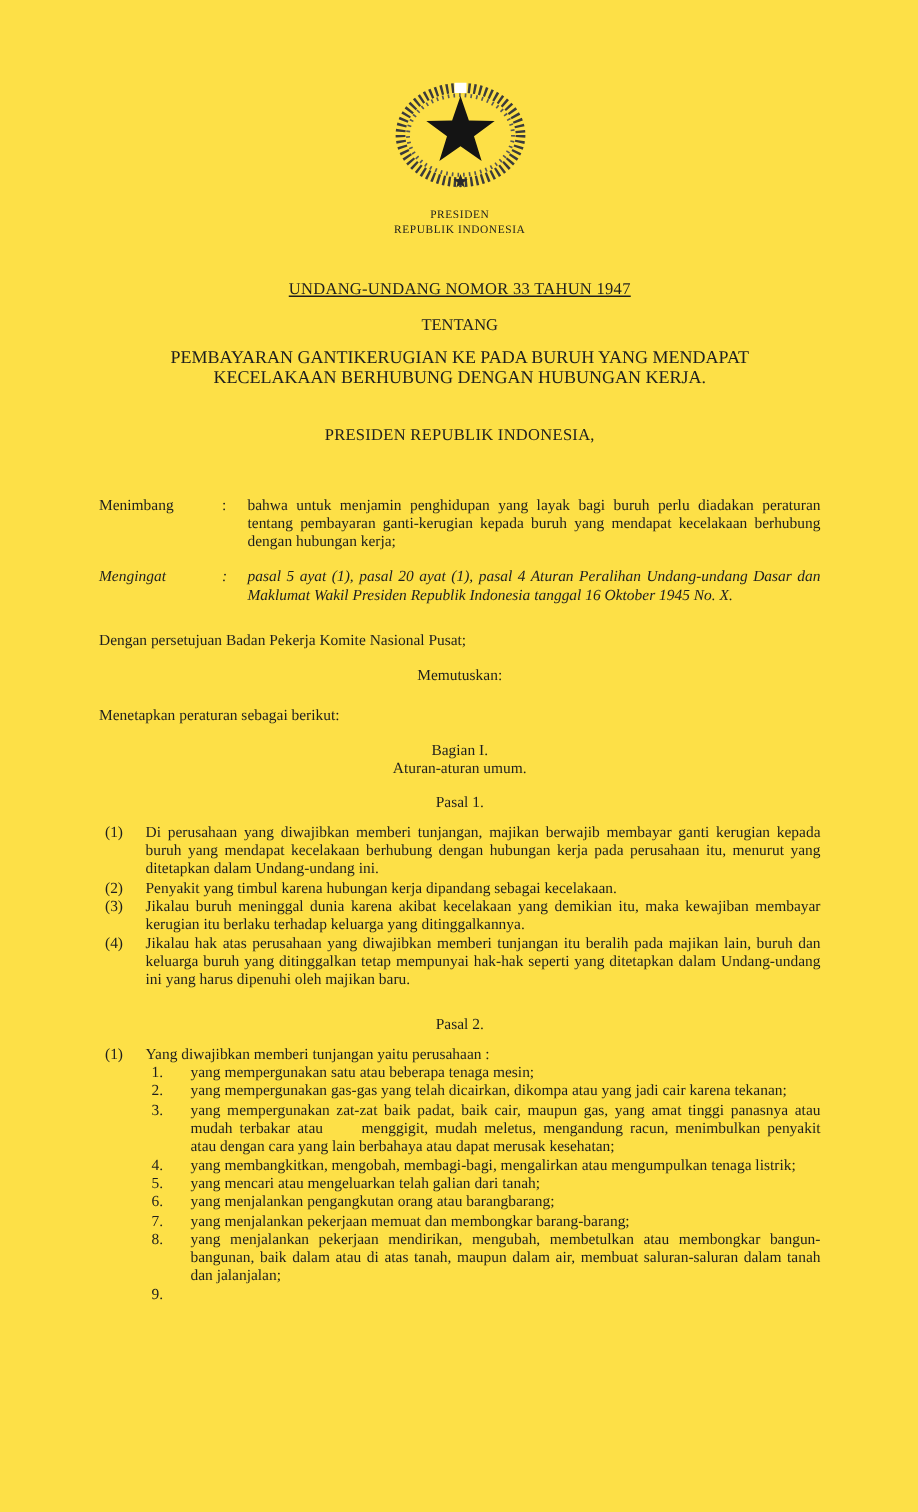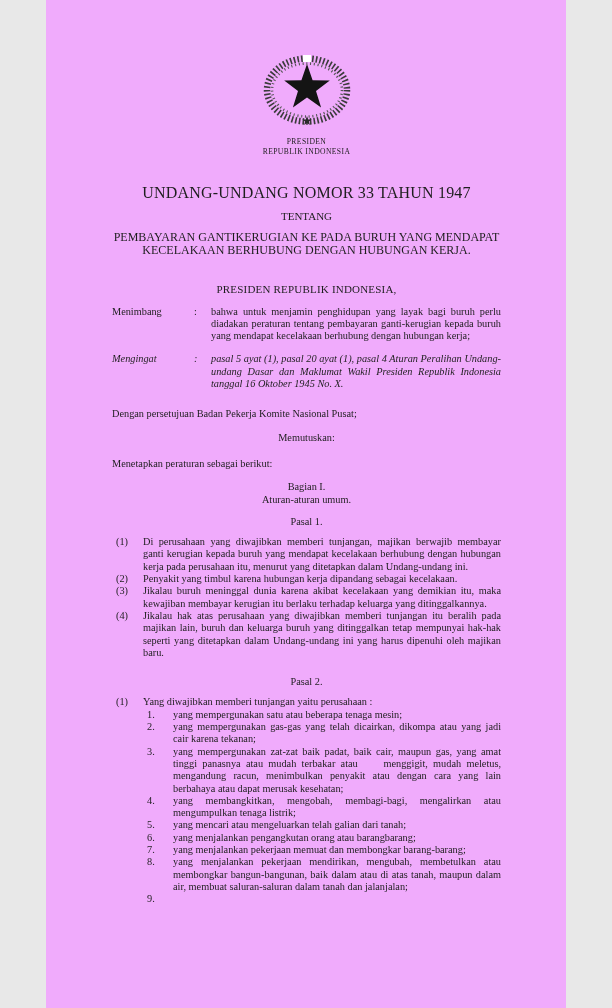--- a/index.html
+++ b/index.html
@@ -1,42 +1,42 @@
 <!DOCTYPE html>
 <html><head>
 <meta charset="utf-8">
 <style>
   html,body{margin:0;padding:0;background:#e8e8e8;}
   .page{
     position:relative;
-    width:520px;height:1008px;
+    width:612px;height:1008px;
     margin:0 auto;
-    background:#f0abfc;
+    background:#fde047;
     box-sizing:border-box;
     padding:55px 65px 0 66px;
     font-family:"Liberation Serif","DejaVu Serif",serif;
     color:#1e1e1e;
     font-size:10.3px;
     line-height:12.3px;
     overflow:hidden;
   }
   .center{text-align:center;}
   
   .seal{ text-align:center; }
   .seal svg{ display:inline-block; }
   .seal-name{ font-size:7.6px; line-height:9.5px; letter-spacing:.4px; margin-top:3px;}
   .seal-sub{ font-size:7.6px; line-height:9.5px; letter-spacing:.4px;}
   
-  .doc-number{ font-size:16px; line-height:13px; margin-top:30px; letter-spacing:.2px;}
+  .doc-number{ font-size:11px; line-height:13px; margin-top:30px; letter-spacing:.2px;text-decoration:underline;}
   .doc-tentang{ font-size:11px; line-height:12px; margin-top:11px;}
   .doc-subject{ font-size:12px; line-height:12.5px; margin-top:9px; }
   .doc-subject .inner{ display:inline-block; max-width:468px; }
   .salutation{ font-size:11px; margin-top:27px; letter-spacing:.2px;}
   
-  .preamble{ margin-top:10px; }
+  .preamble{ margin-top:35px; }
   .pre-row{ display:flex; align-items:flex-start; }
   .pre-row + .pre-row{ margin-top:11px;font-style:italic; }
   .pre-label{ width:82px; flex:0 0 82px; }
   .pre-colon{ width:17px; flex:0 0 17px; }
   .pre-text{ flex:1; text-align:justify; }
   
   .agreement{ margin:18px 0 0 0; }
   .decision{ margin:11px 0 0 0; }
   .enactment{ margin:14px 0 0 0; }
   .law-name{ margin:6px 0 0 0; letter-spacing:.2px;}

